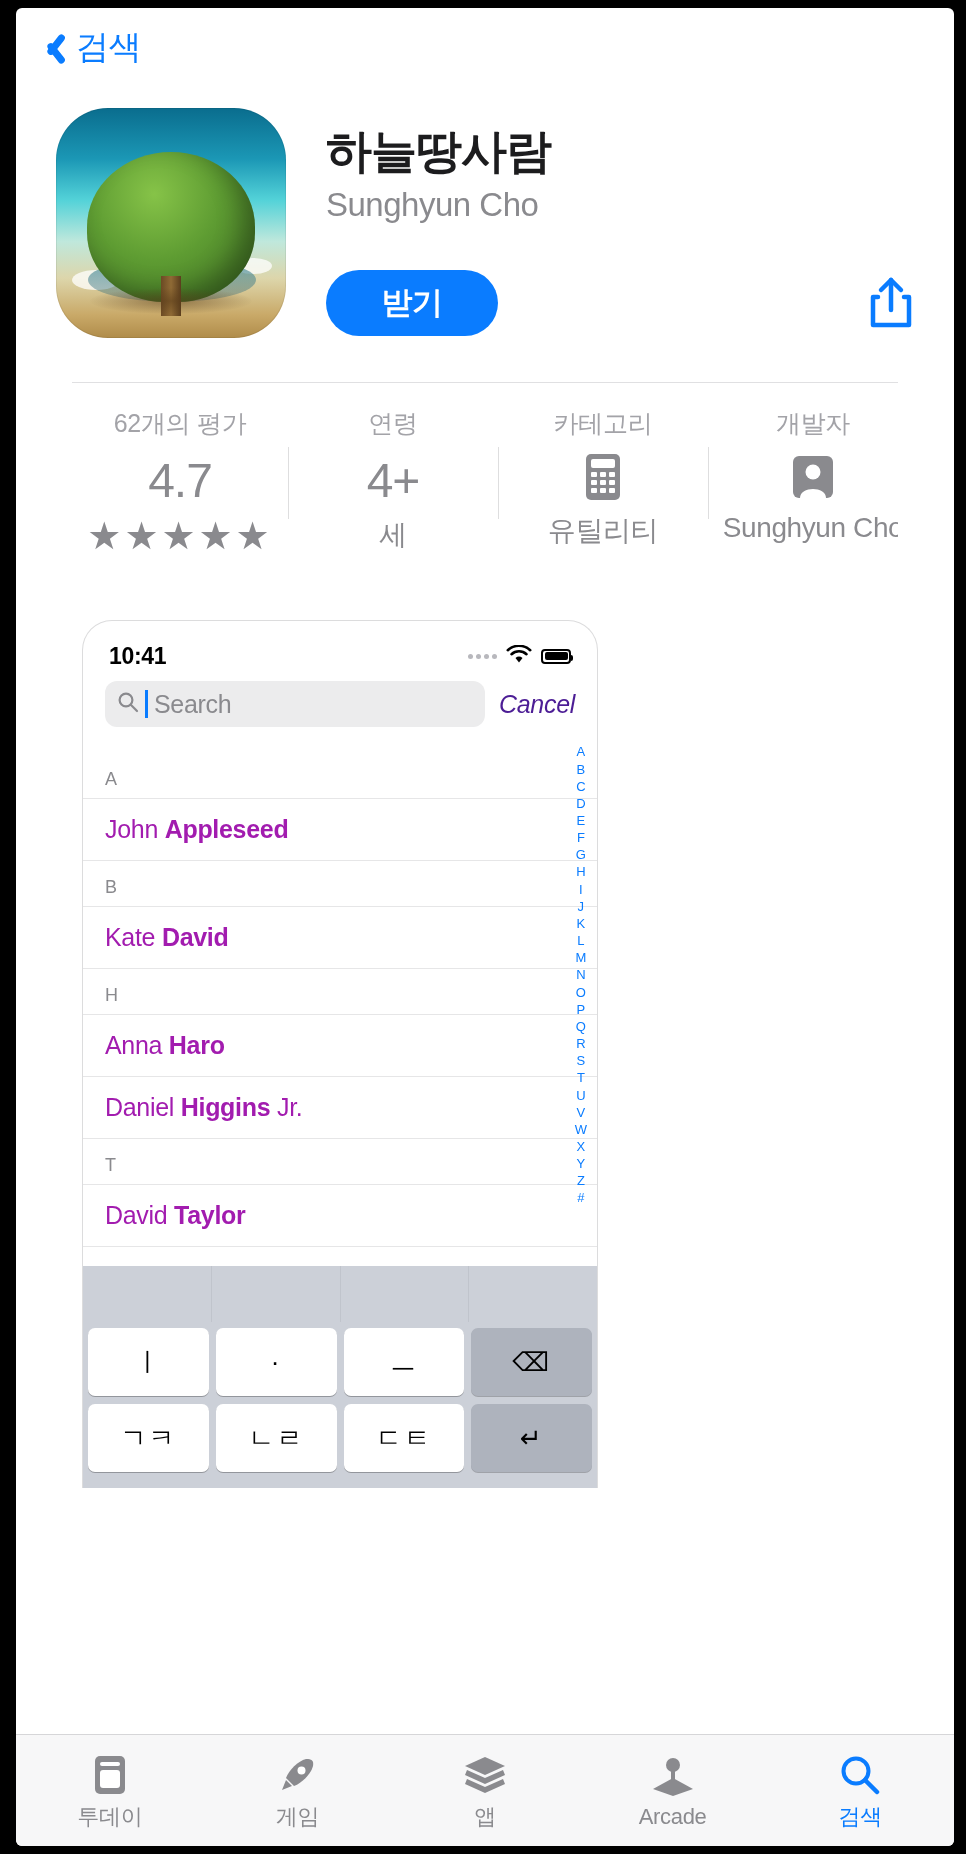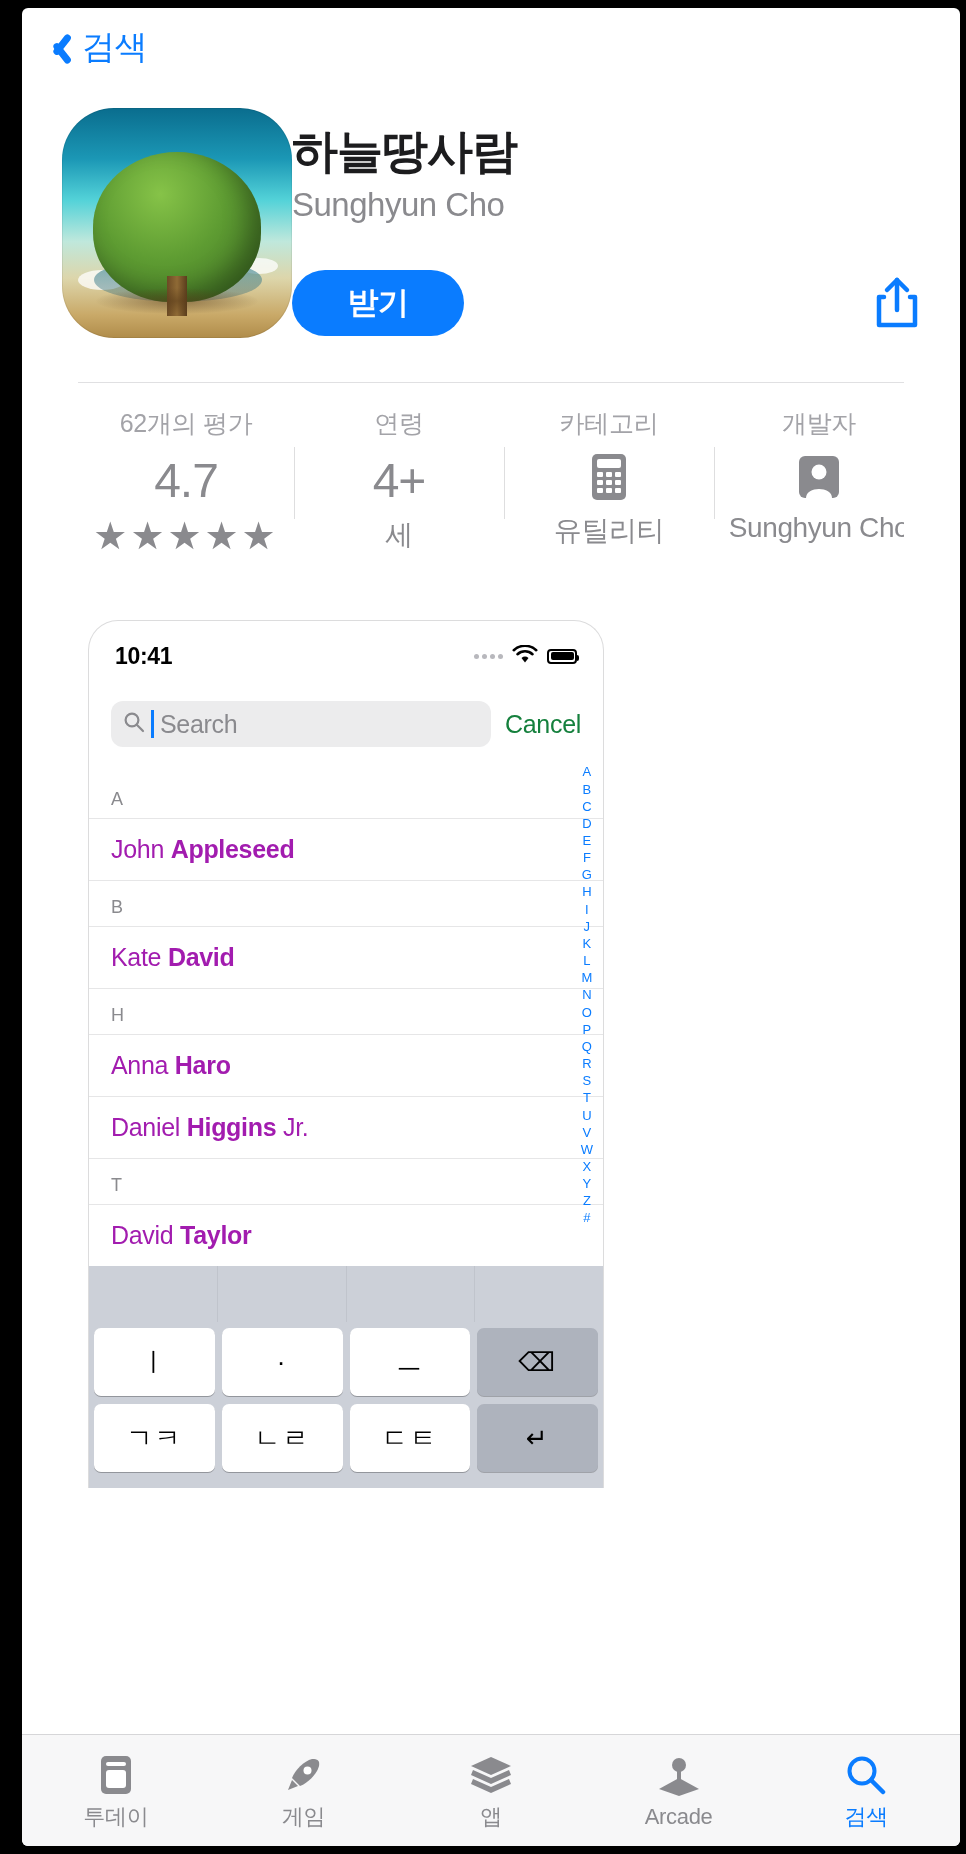--- a/index.html
+++ b/index.html
@@ -3,21 +3,21 @@
 <meta charset="utf-8">
 <style>
   * { margin:0; padding:0; box-sizing:border-box; }
   html,body { width:966px; height:1854px; }
   body {
     background:#000;
     font-family:"Liberation Sans","DejaVu Sans",sans-serif;
     overflow:hidden;
   }
   .device {
-    position:absolute; left:22px; top:8px;
+    position:absolute; left:16px; top:8px;
     width:938px; height:1838px;
     background:#fff; border-radius:6px; overflow:hidden;
   }
 
   
   .navbar { height:78px; display:flex; align-items:center; padding-left:26px; }
   .back-btn { display:flex; align-items:center; cursor:pointer; }
   .chev { width:22px; height:38px; position:relative; margin-right:12px; }
   .chev::before, .chev::after {
     content:""; position:absolute; left:4px; width:7px; height:24px;
@@ -55,21 +55,21 @@
     position:absolute; left:32px; top:150px; width:168px; height:44px;
     border-radius:50%;
     background:linear-gradient(180deg,rgba(70,140,150,.75),rgba(40,90,110,.3));
   }
   .cloud1,.cloud2 {
     position:absolute; border-radius:50%; background:rgba(255,255,255,.75);
   }
   .cloud1 { left:16px; top:162px; width:48px; height:20px; }
   .cloud2 { right:14px; top:150px; width:38px; height:16px; }
 
-  .app-meta { padding-top:16px; flex:1; min-width:0; }
+  .app-meta { padding-left:40px; padding-top:16px; flex:1; min-width:0; }
   .app-title { font-size:46px; font-weight:bold; color:#1c1c1e; letter-spacing:-1px; line-height:1.18; }
   .app-dev { font-size:33px; color:#8a8a8e; margin-top:8px; letter-spacing:-0.5px; }
 
   .action-row { display:flex; align-items:center; margin-top:46px; }
   .get-btn {
     background:#0a7cff; color:#fff; border:none; border-radius:34px;
     min-width:172px; height:66px; font-size:31px; font-weight:bold;
     font-family:inherit; cursor:pointer; letter-spacing:-0.5px;
   }
   .share-btn {
@@ -110,28 +110,28 @@
     display:flex; align-items:center; height:50px; padding:0 26px; margin-top:10px;
   }
   .p-time { font-size:23px; font-weight:bold; color:#000; letter-spacing:-0.3px; }
   .p-right { margin-left:auto; display:flex; align-items:center; gap:9px; }
   .p-dots { display:flex; gap:3px; align-items:center; }
   .p-dots i { width:5px; height:5px; border-radius:50%; background:#b8b8bd; display:block; }
   .p-batt { width:30px; height:15px; border:2px solid #000; border-radius:4px; position:relative; }
   .p-batt::after { content:""; position:absolute; right:-4px; top:4px; width:2px; height:6px; background:#000; border-radius:0 2px 2px 0; }
   .p-batt i { position:absolute; left:1.5px; top:1.5px; bottom:1.5px; right:1.5px; background:#000; border-radius:2px; display:block; }
 
-  .p-searchrow { display:flex; align-items:center; padding:0 22px; margin-top:20px; gap:14px; }
+  .p-searchrow { display:flex; align-items:center; padding:0 22px; margin-top:0; gap:14px; }
   .p-search {
     flex:1; height:46px; background:#ececed; border-radius:12px;
     display:flex; align-items:center; padding:0 12px; gap:6px;
   }
   .p-search-ph { font-size:25px; color:#8a8a8e; letter-spacing:-0.3px; }
   .p-caret { width:3px; height:28px; background:#0a7cff; }
-  .p-cancel { font-size:25px; color:#15803d; letter-spacing:-0.3px; cursor:pointer; }
+  .p-cancel { font-size:25px; color:#4c1d95; letter-spacing:-0.3px; cursor:pointer;font-style:italic; }
 
   .p-list { margin-top:26px; position:relative; }
   .p-sec {
     font-size:18px; color:#8a8a8e; padding:16px 0 8px 22px;
     border-bottom:1px solid #e6e6e7; margin-left:0;
   }
   .p-row {
     font-size:25px; color:#a21caf; padding:16px 0 16px 22px;
     border-bottom:1px solid #e6e6e7; letter-spacing:-0.3px;
   }

